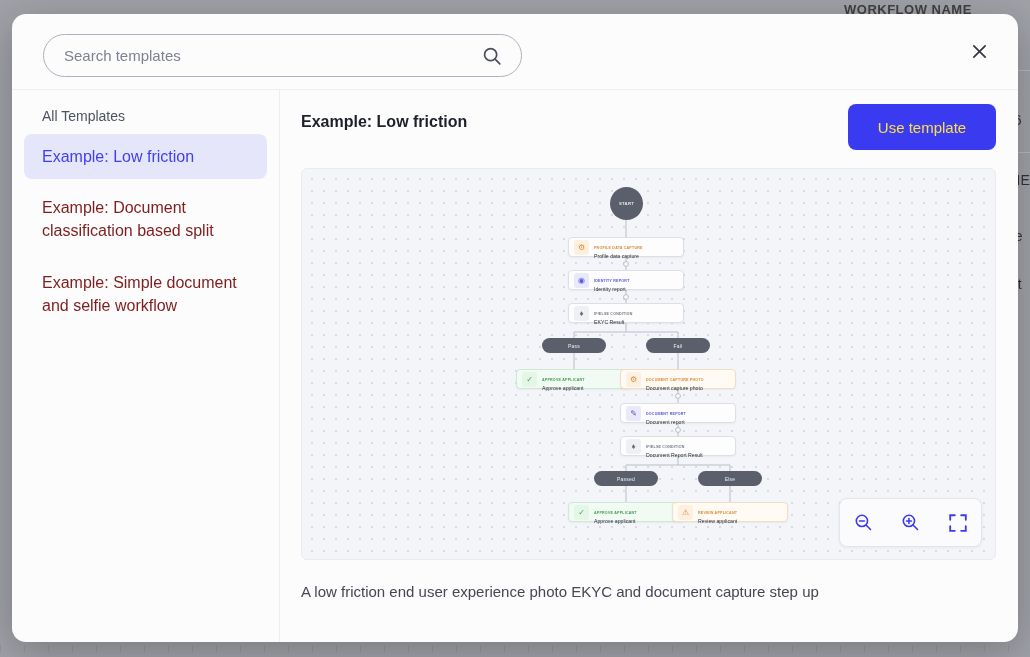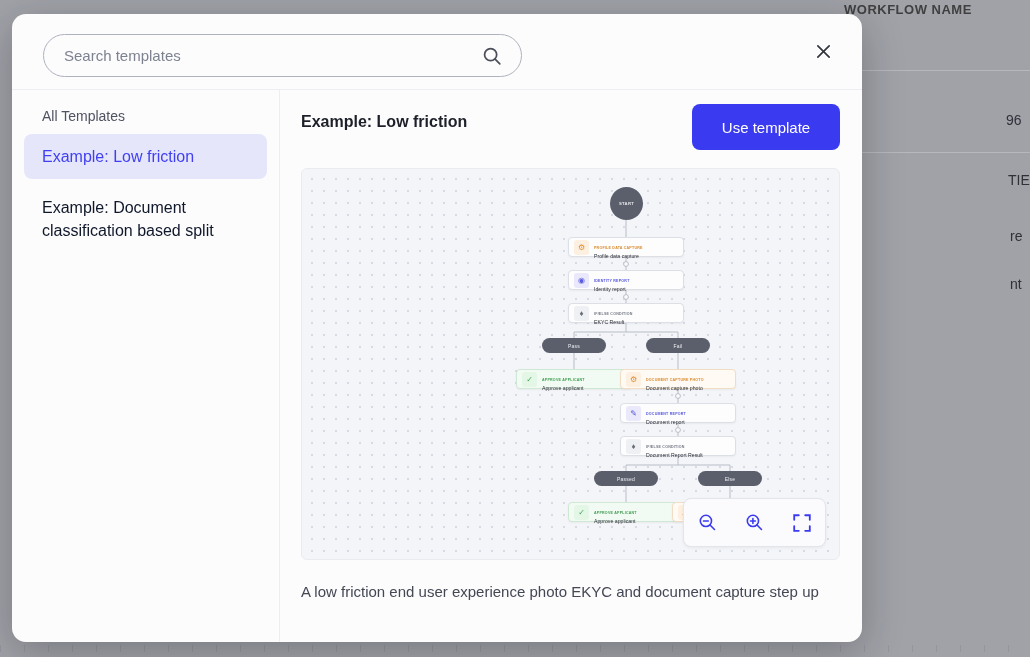--- a/index.html
+++ b/index.html
@@ -37,21 +37,21 @@
         #8d9097 0 1px, transparent 1px 24px);
     background-position: 0 4px;
     background-size: 24px 7px;
     background-repeat: repeat-x;
     opacity: .65;
   }
 
   
   .modal {
     position: absolute;
-    left: 12px; top: 14px; width: 850px; height: 628px;
+    left: 12px; top: 14px; width: 1006px; height: 628px;
     background: #fcfcfd;
     border-radius: 14px;
     box-shadow: 0 10px 40px rgba(20,22,30,.28);
     overflow: hidden;
     display: flex; flex-direction: column;
   }
 
   
   .modal-header {
     position: relative;
@@ -95,39 +95,39 @@
     padding: 14px 12px 0 12px;
   }
   .sidebar-head {
     font-size: 14px; color: #4f5260;
     padding: 4px 18px 10px 18px;
   }
   .tpl-item {
     padding: 11px 18px;
     border-radius: 8px;
     font-size: 16px; line-height: 1.45;
-    color: #0f172a;
+    color: #7f1d1d;
     cursor: pointer;
     margin-bottom: 6px;
   }
   .tpl-item.active { background: #e6e6fb; color: #4040f2; }
 
   
   .detail { flex: 1; min-width: 0; padding: 16px 22px 0 21px; position: relative; }
   .detail-top {
     display: flex; align-items: flex-start; justify-content: space-between;
     height: 62px;
   }
   .detail-title {
     font-size: 16px; font-weight: 700; color: #1e2029;
     padding-top: 7px;
   }
   .use-template-btn {
     width: 148px; height: 46px;
-    background: #3a3af0; color: #ffffff;
+    background: #3a3af0; color: #fde047;
     border: none; border-radius: 8px;
     font-family: "Liberation Sans", sans-serif;
     font-size: 15px; cursor: pointer;
     margin-top: -2px;
   }
 
   
   .canvas {
     position: relative;
     height: 392px;
@@ -252,20 +252,21 @@
       </svg>
     </button>
   </div>
 
   <div class="modal-body">
 
     <div class="sidebar">
       <div class="sidebar-head">All Templates</div>
       <div class="tpl-item active">Example: Low friction</div>
       <div class="tpl-item">Example: Document classification based split</div>
+      <div class="tpl-item">Example: Simple document and selfie workflow</div>
     </div>
 
     <div class="detail">
       <div class="detail-top">
         <div class="detail-title">Example: Low friction</div>
         <button class="use-template-btn">Use template</button>
       </div>
 
       <div class="canvas">
         <div class="flow">

